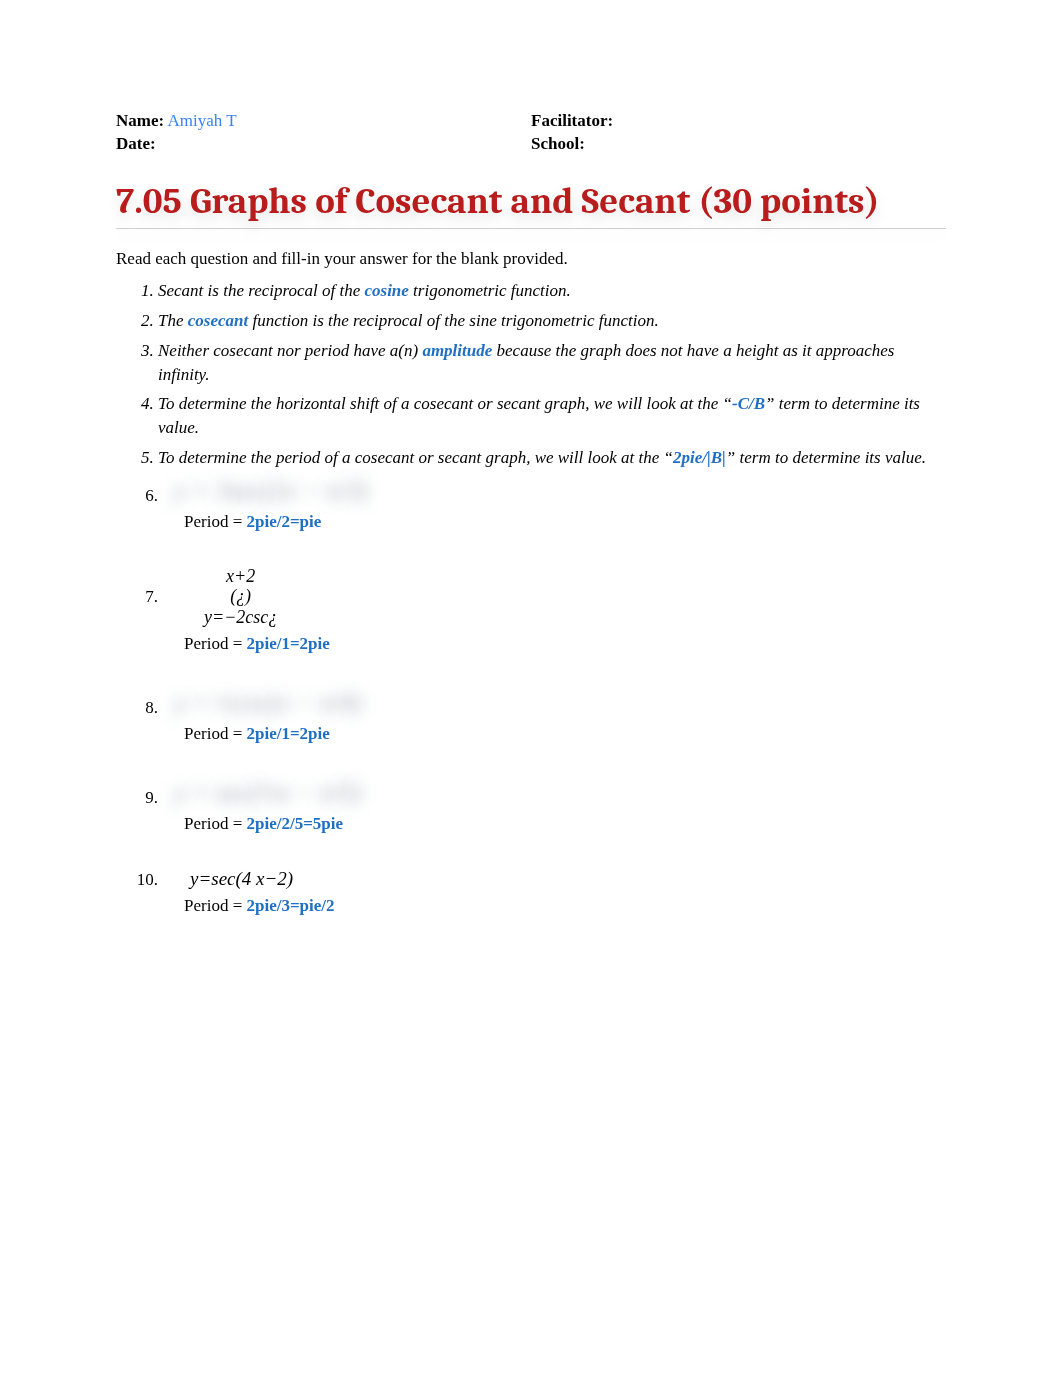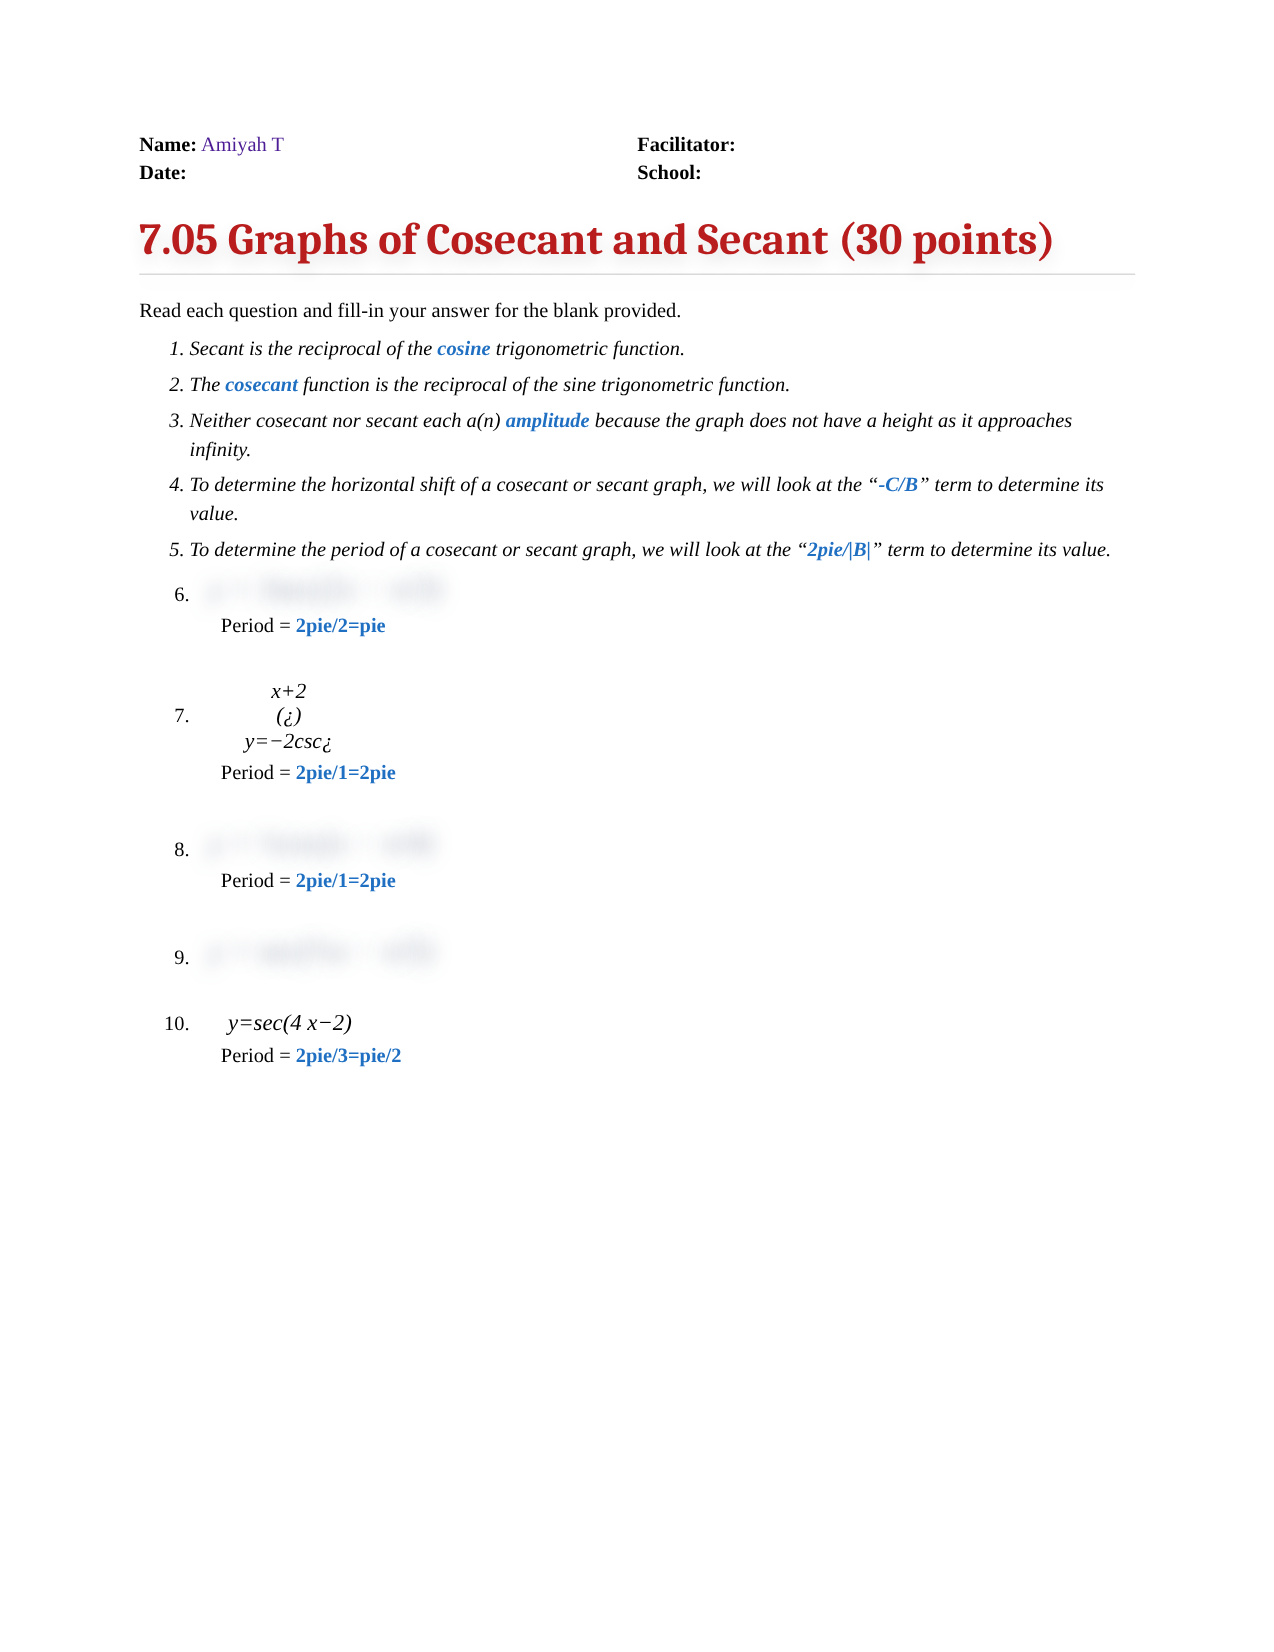--- a/index.html
+++ b/index.html
@@ -18,21 +18,21 @@
       font-size: 17px;
       line-height: 1.35;
     }
     .header-left, .header-right {
       flex: 1;
     }
     .bold {
       font-weight: bold;
     }
     .blue-text {
-      color: #4c1d95;
+      color: #3b82f6;
     }
     .title {
       font-family: Cambria, "Palatino Linotype", Georgia, serif;
       color: #b91c1c;
       font-size: 37px;
       font-weight: bold;
       margin-top: 22px;
       margin-bottom: 4px;
       line-height: 1.25;
       text-shadow: 0 6px 14px rgba(0,0,0,0.12);
@@ -142,21 +142,21 @@
   <div class="instruction">Read each question and fill-in your answer for the blank provided.</div>
 
   <ol class="fill-in">
     <li>
       <span>Secant is the reciprocal of the </span><span class="answer">cosine</span><span> trigonometric function.</span>
     </li>
     <li>
       <span>The </span><span class="answer">cosecant</span><span> function is the reciprocal of the sine trigonometric function.</span>
     </li>
     <li>
-      <span>Neither cosecant nor secant each a(n) </span><span class="answer">amplitude</span><span> because the graph does not have a height as it approaches infinity.</span>
+      <span>Neither cosecant nor period have a(n) </span><span class="answer">amplitude</span><span> because the graph does not have a height as it approaches infinity.</span>
     </li>
     <li>
       <span>To determine the horizontal shift of a cosecant or secant graph, we will look at the “</span><span class="answer">-C/B</span><span>” term to determine its value.</span>
     </li>
     <li>
       <span>To determine the period of a cosecant or secant graph, we will look at the “</span><span class="answer">2pie/|B|</span><span>” term to determine its value.</span>
     </li>
   </ol>
 
 
@@ -192,20 +192,23 @@
     <div class="period-line" style="margin-left:68px;">
       <span>Period = </span><span class="answer">2pie/1=2pie</span>
     </div>
   </div>
 
   <div class="q-item">
     <div class="q-num-eq">
       <div class="q-num">9.</div>
       <span class="blurred-eq">y = sec(⅔x − π/5)</span>
     </div>
+    <div class="period-line" style="margin-left:68px;">
+      <span>Period = </span><span class="answer">2pie/2/5=5pie</span>
+    </div>
   </div>
 
   <div class="q-item">
     <div class="q-num-eq" style="align-items:baseline;">
       <div class="q-num">10.</div>
       <span class="eq-line">
         <span style="font-style:italic;">y</span>=<span style="font-style:italic;">sec</span>(4 <span style="font-style:italic;">x</span>−2)
       </span>
     </div>
     <div class="period-line" style="margin-left:68px;">

